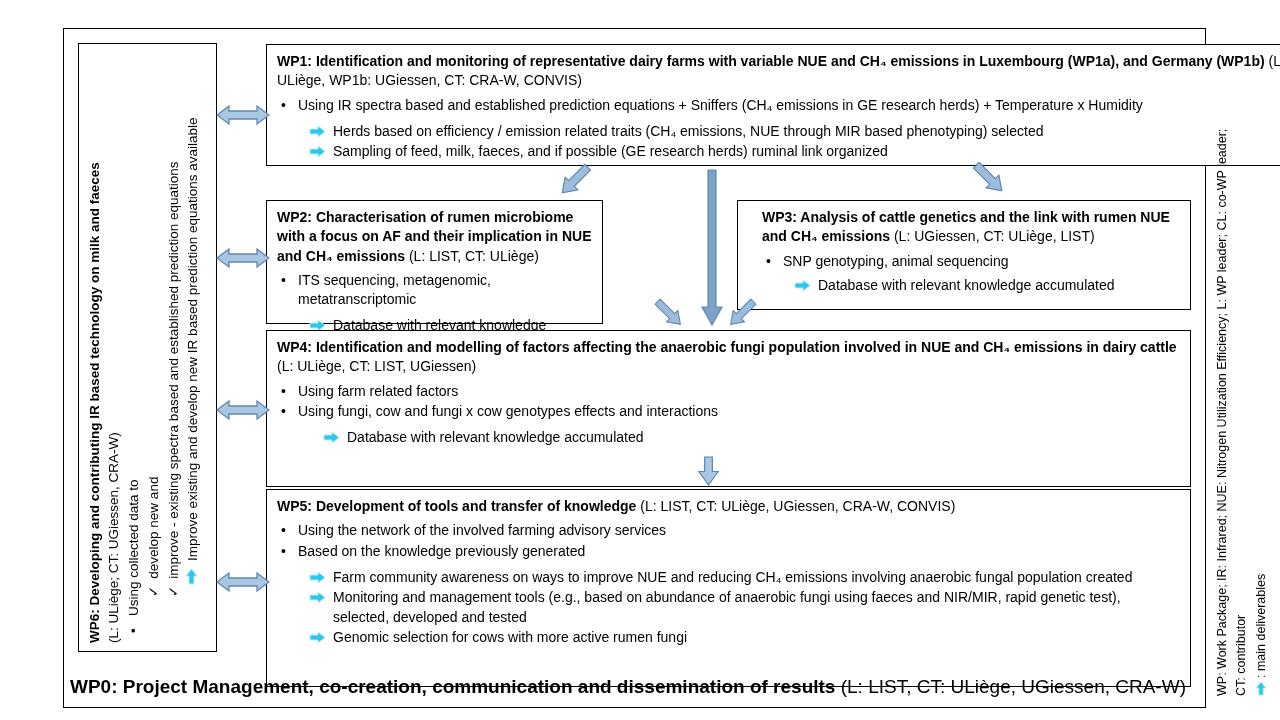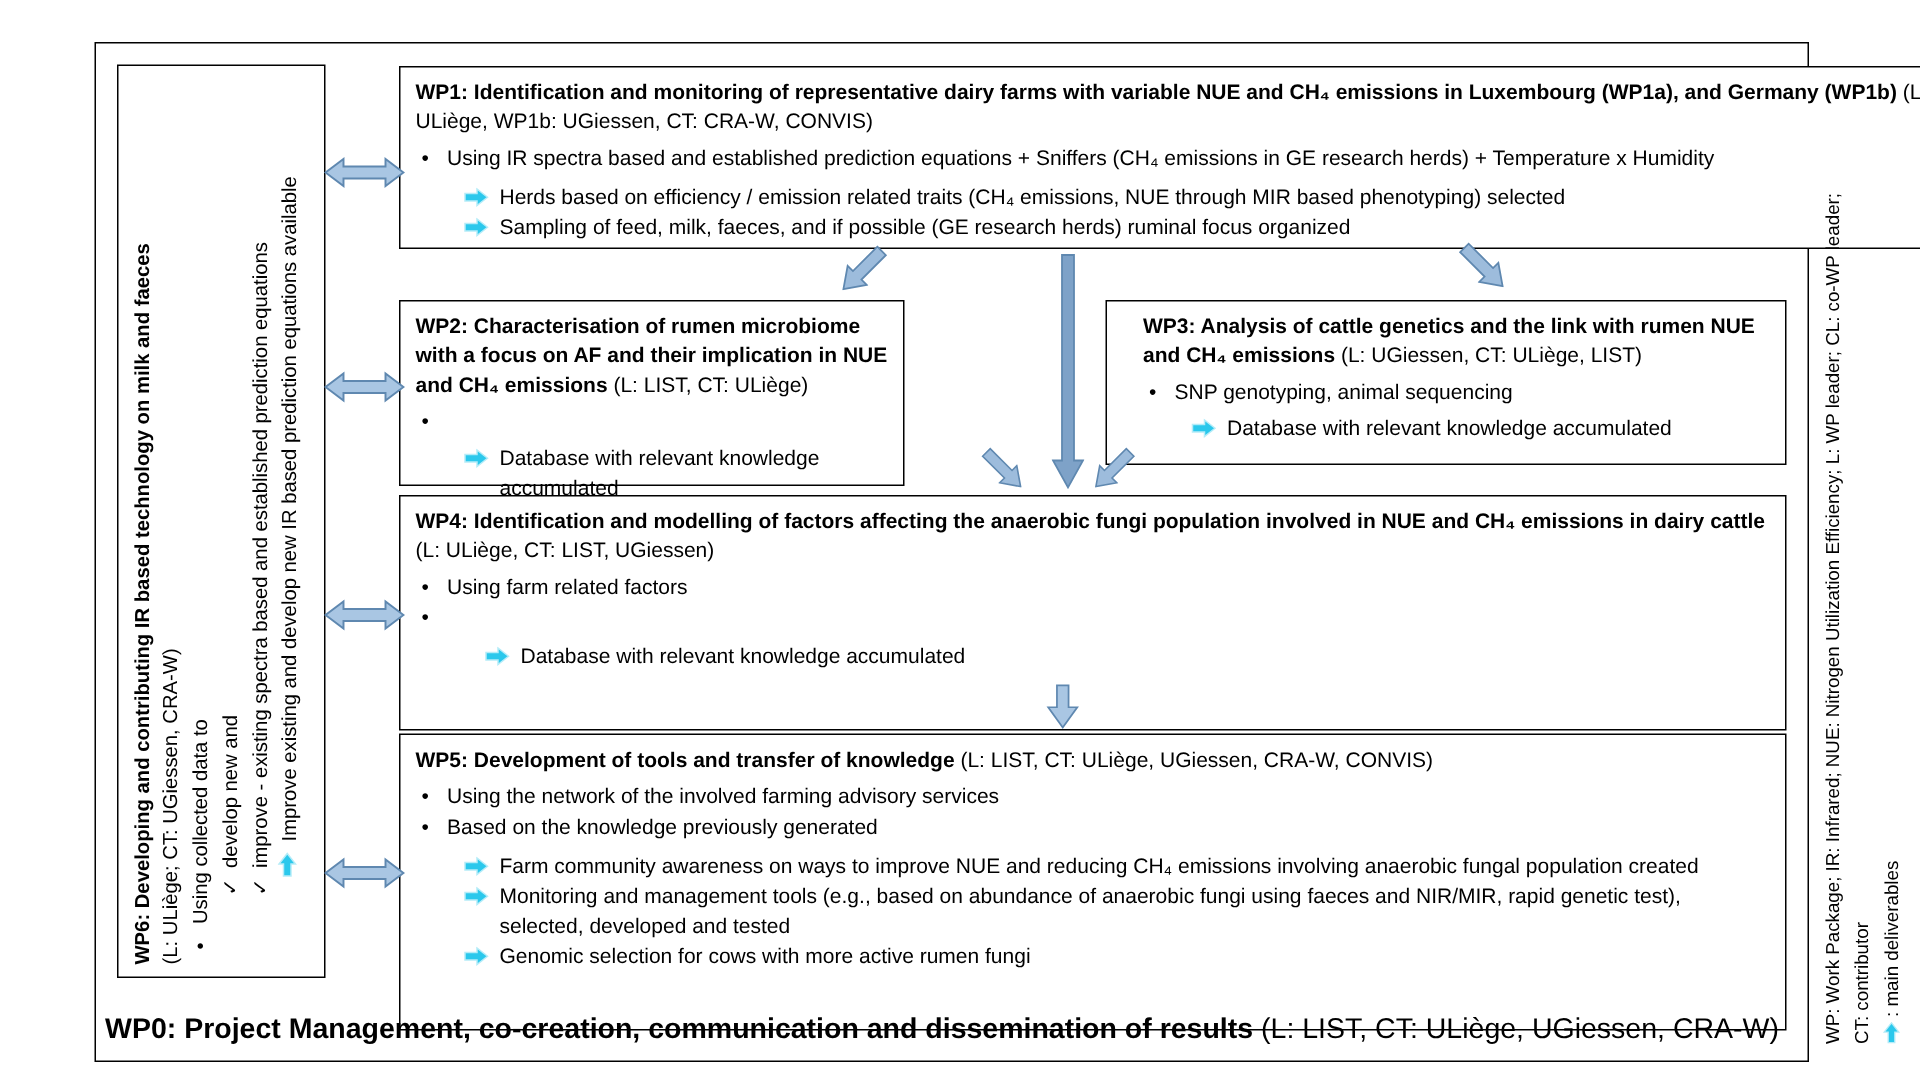--- a/index.html
+++ b/index.html
@@ -82,29 +82,30 @@
       <div class="deliv">
         <svg width="17" height="13" viewBox="0 0 17 13">
             <polygon points="1,4 9,4 9,1 16,6.5 9,12 9,9 1,9" fill="#2bc8ec" stroke="#b5ecf8" stroke-width="1"></polygon>
           </svg>
         <span>Herds based on efficiency / emission related traits  (CH₄ emissions, NUE through MIR based phenotyping) selected</span>
       </div>
       <div class="deliv">
         <svg width="17" height="13" viewBox="0 0 17 13">
             <polygon points="1,4 9,4 9,1 16,6.5 9,12 9,9 1,9" fill="#2bc8ec" stroke="#b5ecf8" stroke-width="1"></polygon>
           </svg>
-        <span>Sampling of feed, milk, faeces, and if possible (GE research herds) ruminal focus organized</span>
+        <span>Sampling of feed, milk, faeces, and if possible (GE research herds) ruminal link organized</span>
       </div>
     </div>
   </div>
 
   <div class="box" style="left:266px; top:200px; width:337px; height:124px;">
     <div class="wpt"><span class="b">WP2: Characterisation of rumen microbiome with a focus on AF and their implication in NUE and CH₄ emissions</span><span> (L: LIST, CT: ULiège)</span></div>
     <div class="bullet-row">
       <span class="bullet-glyph">•</span>
+      <span>ITS sequencing, metagenomic, metatranscriptomic</span>
     </div>
     <div class="deliv ind" style="margin-top:6px;">
       <svg width="17" height="13" viewBox="0 0 17 13">
           <polygon points="1,4 9,4 9,1 16,6.5 9,12 9,9 1,9" fill="#2bc8ec" stroke="#b5ecf8" stroke-width="1"></polygon>
         </svg>
       <span>Database with relevant knowledge accumulated</span>
     </div>
   </div>
 
   <div class="box" style="left:737px; top:200px; width:454px; height:110px;padding-left:24px;">
@@ -122,20 +123,21 @@
   </div>
 
   <div class="box" style="left:266px; top:330px; width:925px; height:157px;">
     <div class="wpt"><span class="b">WP4: Identification and modelling of factors affecting the anaerobic fungi population involved in NUE and CH₄ emissions in dairy cattle</span><span> (L: ULiège, CT: LIST, UGiessen)</span></div>
     <div class="bullet-row">
       <span class="bullet-glyph">•</span>
       <span>Using farm related factors</span>
     </div>
     <div class="bullet-row">
       <span class="bullet-glyph">•</span>
+      <span>Using fungi, cow and fungi x cow genotypes effects and interactions</span>
     </div>
     <div class="deliv" style="margin-top:7px; margin-left:46px;">
       <svg width="17" height="13" viewBox="0 0 17 13">
           <polygon points="1,4 9,4 9,1 16,6.5 9,12 9,9 1,9" fill="#2bc8ec" stroke="#b5ecf8" stroke-width="1"></polygon>
         </svg>
       <span>Database with relevant knowledge accumulated</span>
     </div>
   </div>
 
   <div class="box wp5" style="left:266px; top:489px; width:925px; height:198px;">

